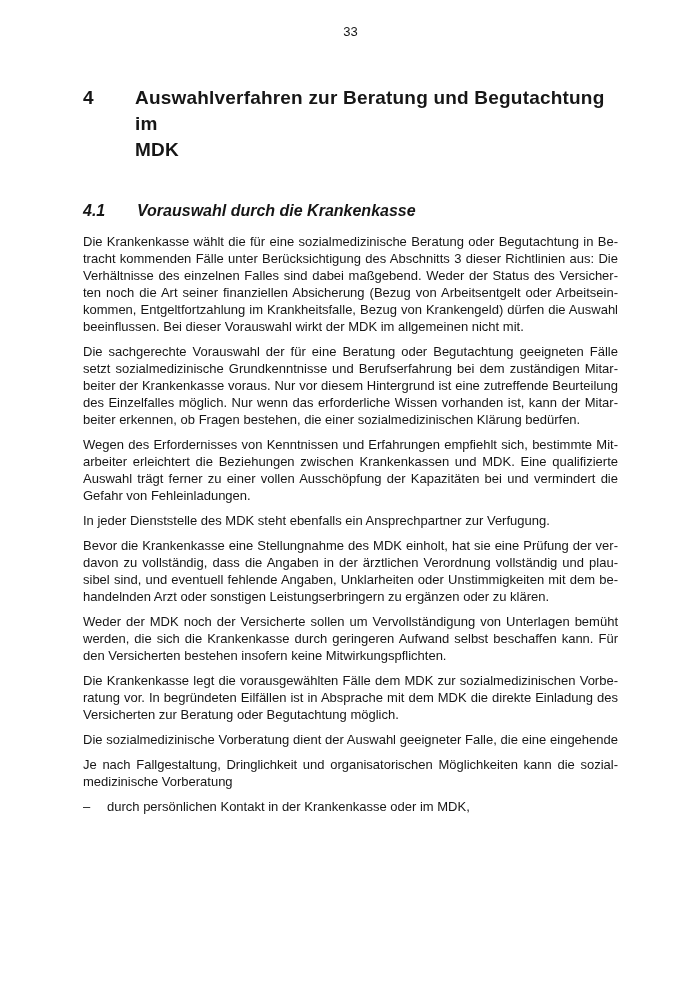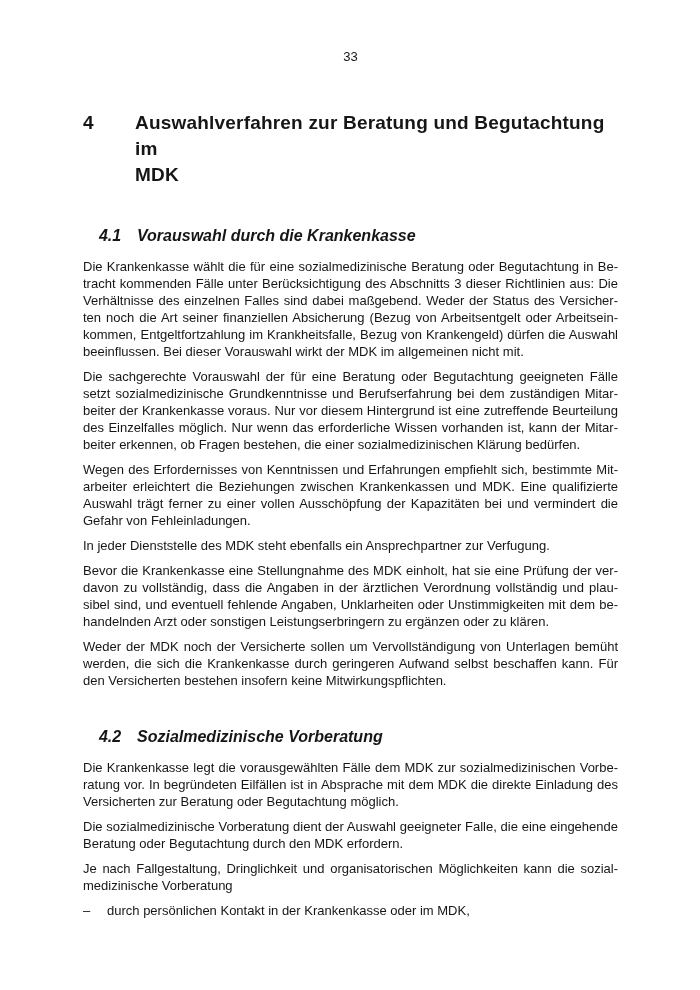--- a/index.html
+++ b/index.html
@@ -9,21 +9,21 @@
   html,body{margin:0;padding:0;}
   body{
     width:700px;height:990px;
     background:var(--bg-color);
     font-family:"Liberation Sans","DejaVu Sans",sans-serif;
     color:var(--text-color);
   }
   .page{
     box-sizing:border-box;
     width:700px;height:990px;
-    padding:48px 82px 0 83px;
+    padding:23px 82px 0 83px;
     overflow:hidden;
     background:var(--bg-color);
   }
   .page-number{
     text-align:center;
     font-size:13px;
     line-height:17px;
   }
   .chapter-heading{
     display:flex;
@@ -36,21 +36,21 @@
   .ch-num{flex:none;width:52px;}
   .ch-title{flex:1;}
   .sec-heading{
     display:flex;
     font-weight:bold;
     font-style:italic;
     font-size:16px;
     line-height:20px;
     margin:38px 0 12px 0;
   }
-  .sec-num{flex:none;width:54px;text-align:center;}
+  .sec-num{flex:none;width:54px;}
   .sec-title{flex:1;}
   .para{
     margin:0 0 8px 0;
     font-size:13px;
     line-height:17px;
   }
   .pline{
     text-align:justify;
     text-align-last:justify;
     height:17px;
@@ -118,32 +118,27 @@
           <div class="pline">sibel sind, und eventuell fehlende Angaben, Unklarheiten oder Unstimmigkeiten mit dem be-</div>
           <div class="pline last">handelnden Arzt oder sonstigen Leistungserbringern zu ergänzen oder zu klären.</div>
         </div>
         <div class="para">
           <div class="pline">Weder der MDK noch der Versicherte sollen um Vervollständigung von Unterlagen bemüht</div>
           <div class="pline">werden, die sich die Krankenkasse durch geringeren Aufwand selbst beschaffen kann. Für</div>
           <div class="pline last">den Versicherten bestehen insofern keine Mitwirkungspflichten.</div>
         </div>
       </section>
       <section class="doc-section">
-        <div class="sec-heading">
-          <span class="sec-num">4.2</span>
-          <span class="sec-title">Sozialmedizinische Vorberatung</span>
-        </div>
         <div class="para">
           <div class="pline">Die Krankenkasse legt die vorausgewählten Fälle dem MDK zur sozialmedizinischen Vorbe-</div>
           <div class="pline">ratung vor. In begründeten Eilfällen ist in Absprache mit dem MDK die direkte Einladung des</div>
           <div class="pline last">Versicherten zur Beratung oder Begutachtung möglich.</div>
         </div>
         <div class="para">
           <div class="pline">Die sozialmedizinische Vorberatung dient der Auswahl geeigneter Falle, die eine eingehende</div>
-          <div class="pline last">Beratung oder Begutachtung durch den MDK erfordern.</div>
         </div>
         <div class="para">
           <div class="pline">Je nach Fallgestaltung, Dringlichkeit und organisatorischen Möglichkeiten kann die sozial-</div>
           <div class="pline last">medizinische Vorberatung</div>
         </div>
         <div class="list-item">
           <span class="li-marker">–</span>
           <span class="li-text">durch persönlichen Kontakt in der Krankenkasse oder im MDK,</span>
         </div>
       </section>

